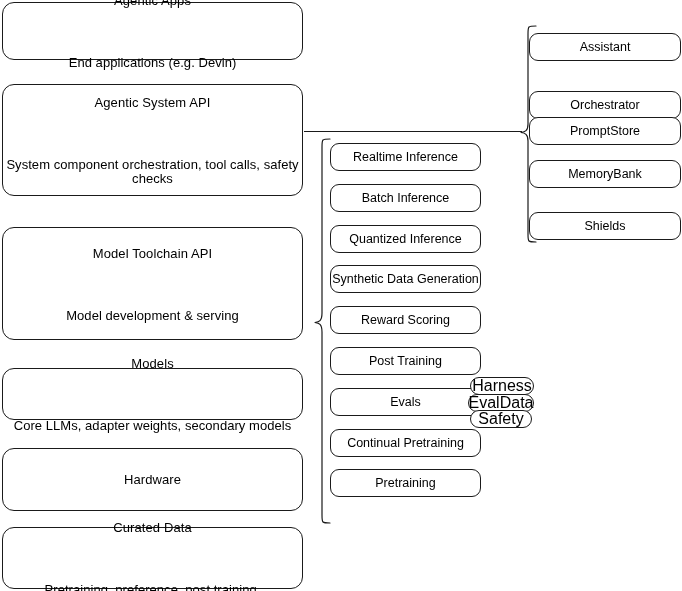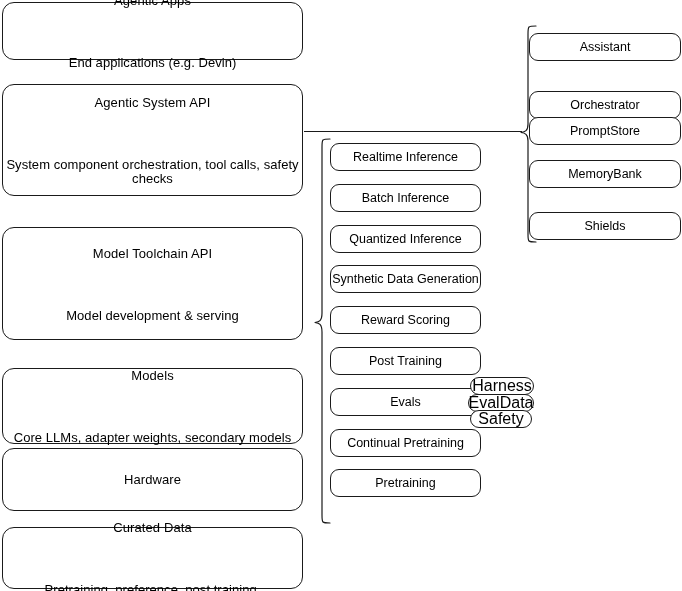--- a/index.html
+++ b/index.html
@@ -122,21 +122,21 @@
   <div class="box layer" style="top:84px;height:112px;">
     <div class="title">Agentic System API</div>
     <div class="subtitle">System component orchestration, tool calls, safety checks</div>
   </div>
 
   <div class="box layer" style="top:227px;height:113px;">
     <div class="title">Model Toolchain API</div>
     <div class="subtitle">Model development &amp; serving</div>
   </div>
 
-  <div class="box layer" style="top:368px;height:76px;">
+  <div class="box layer" style="top:368px;height:52px;">
     <div class="title">Models</div>
     <div class="subtitle">Core LLMs, adapter weights, secondary models</div>
   </div>
 
   <div class="box layer" style="top:448px;height:63px;">
     <div class="title">Hardware</div>
   </div>
 
   <div class="box layer" style="top:527px;height:62px;">
     <div class="title">Curated Data</div>

